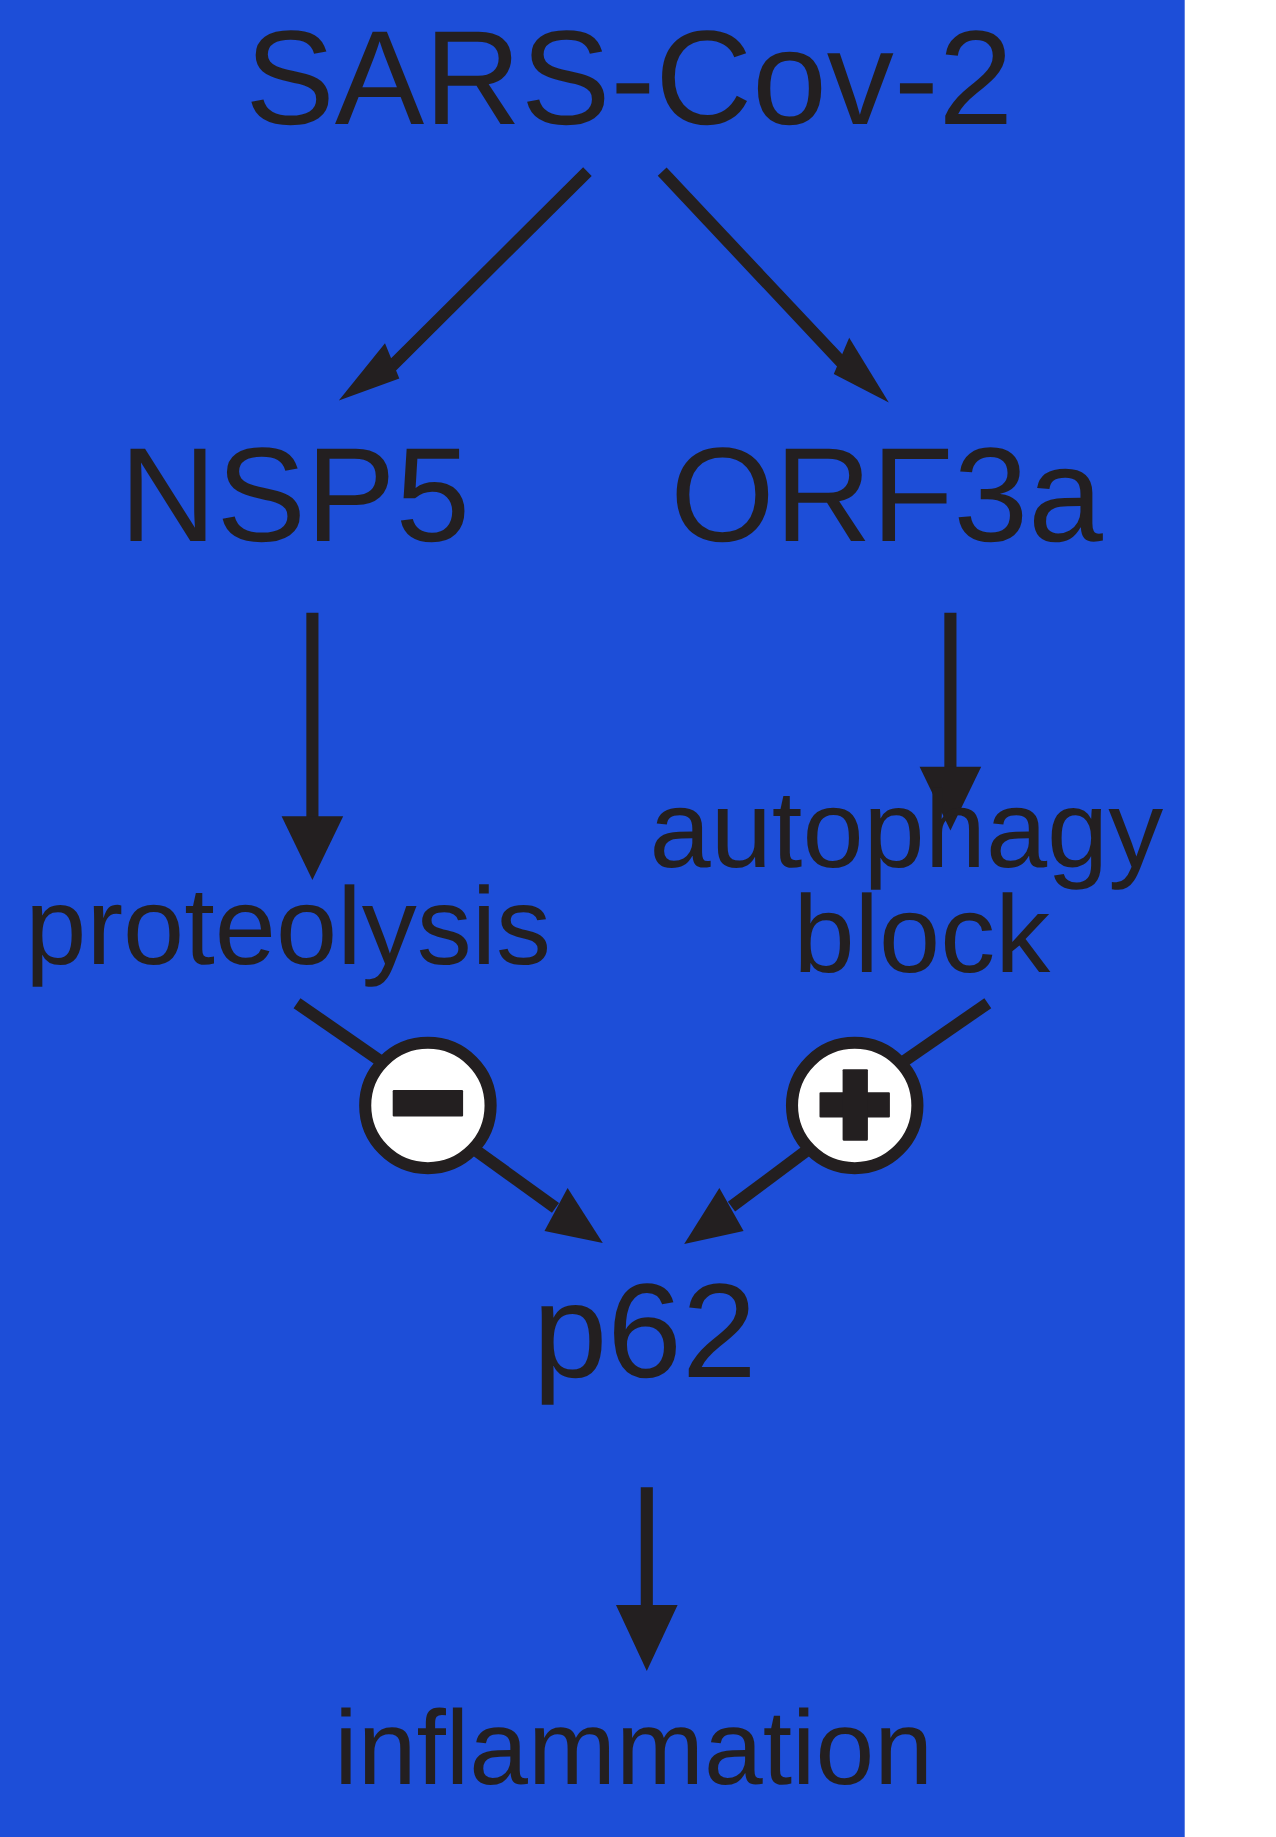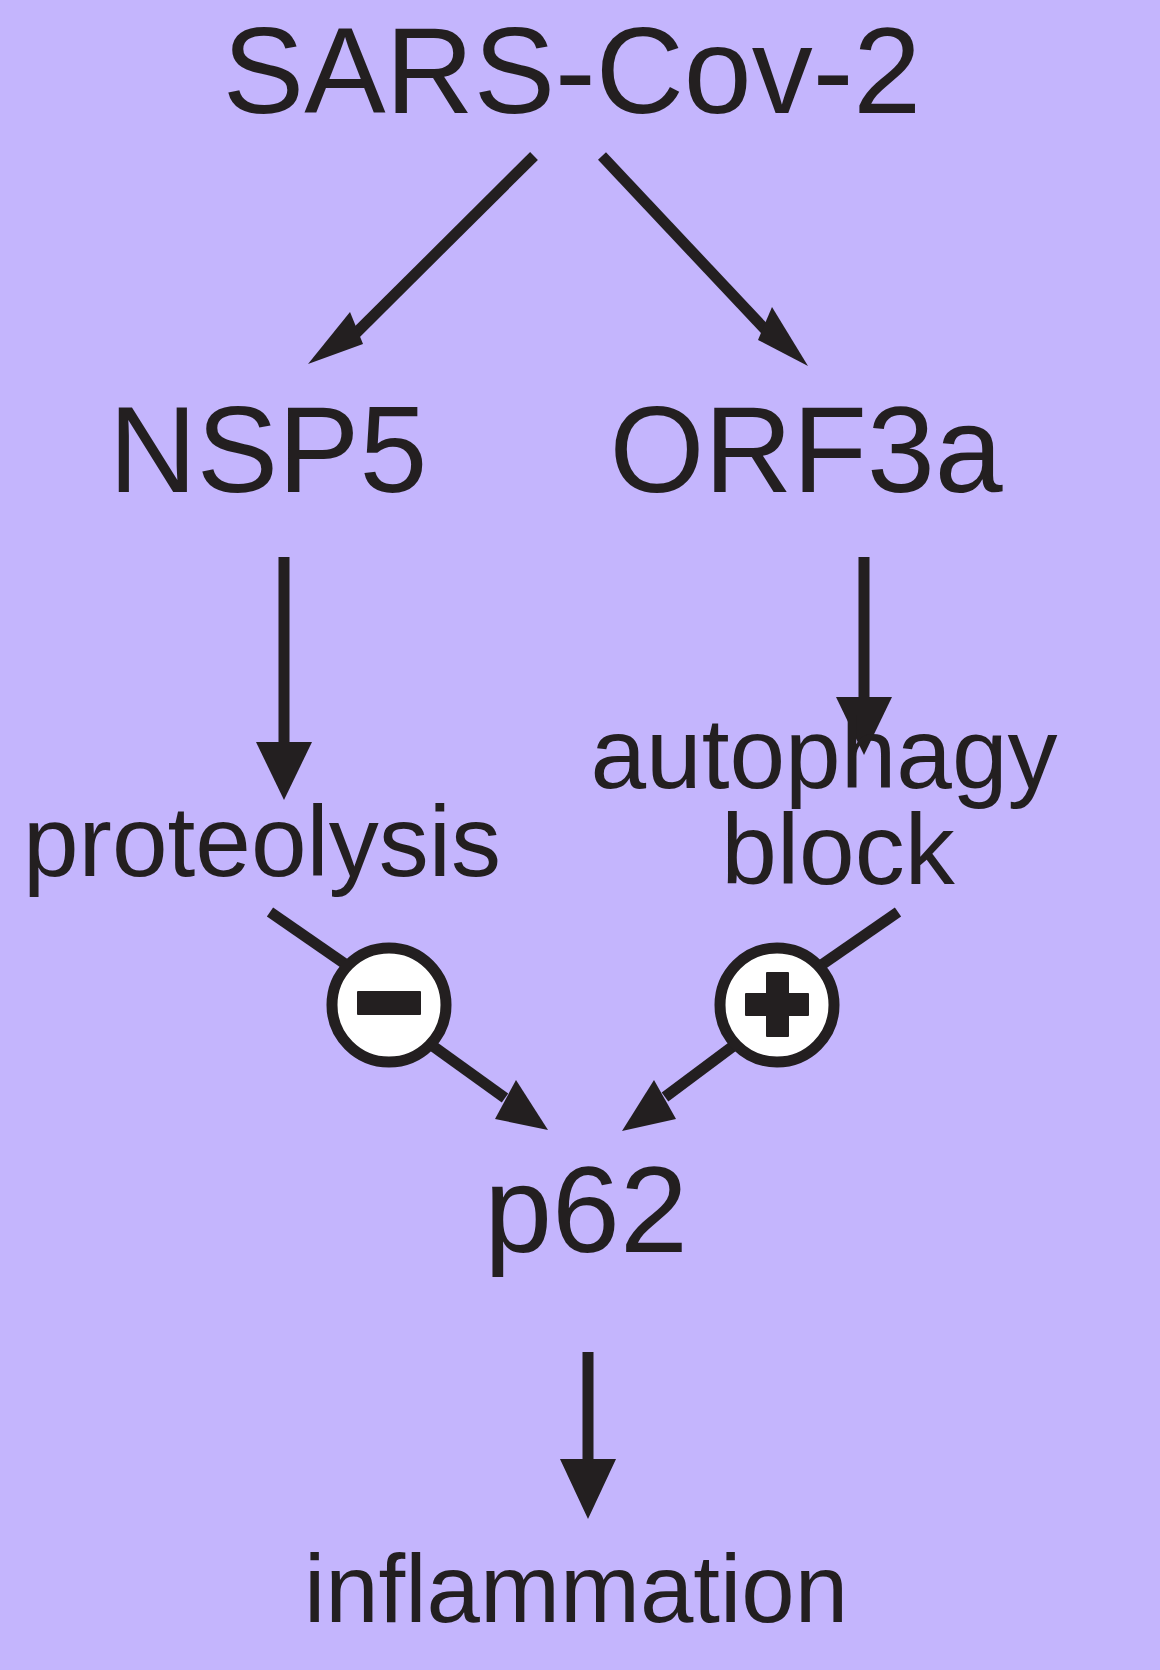--- a/index.html
+++ b/index.html
@@ -8,23 +8,23 @@
     background: #ffffff;
   }
   body {
     width: 1160px;
     height: 1670px;
     overflow: hidden;
     font-family: "Liberation Sans", sans-serif;
   }
   #diagram-root {
     position: relative;
-    width: 1160px;
+    width: 1077px;
     height: 1670px;
-    background: #c4b5fd;
+    background: #1d4ed8;
   }
   #diagram-svg {
     position: absolute;
     top: 0;
     left: 0;
     width: 1160px;
     height: 1670px;
     display: block;
   }
   text {

